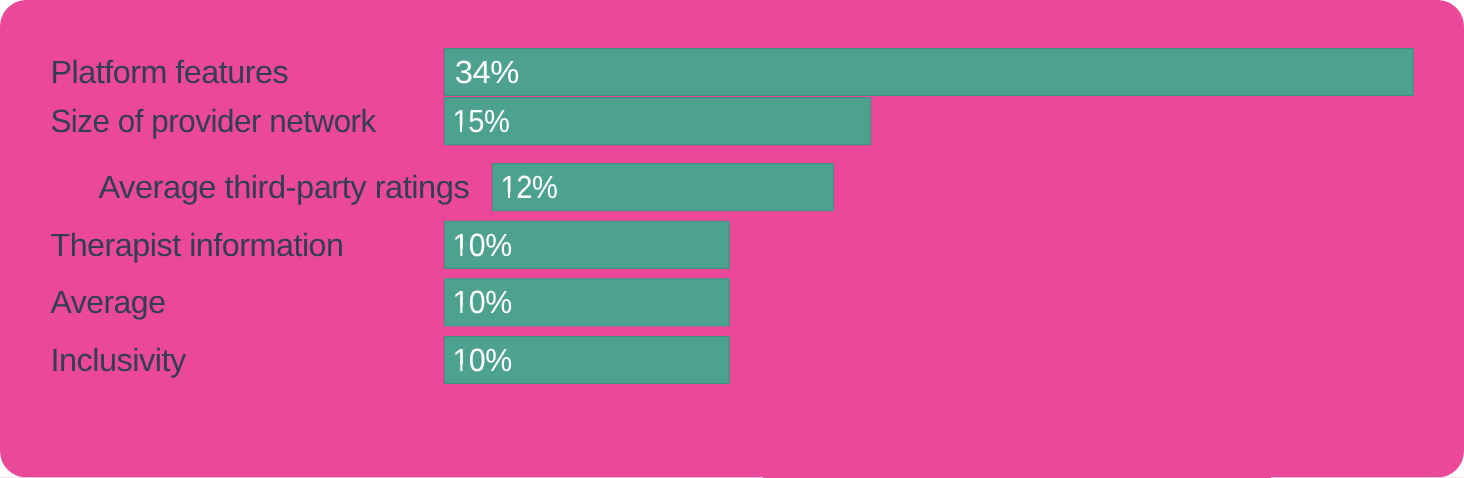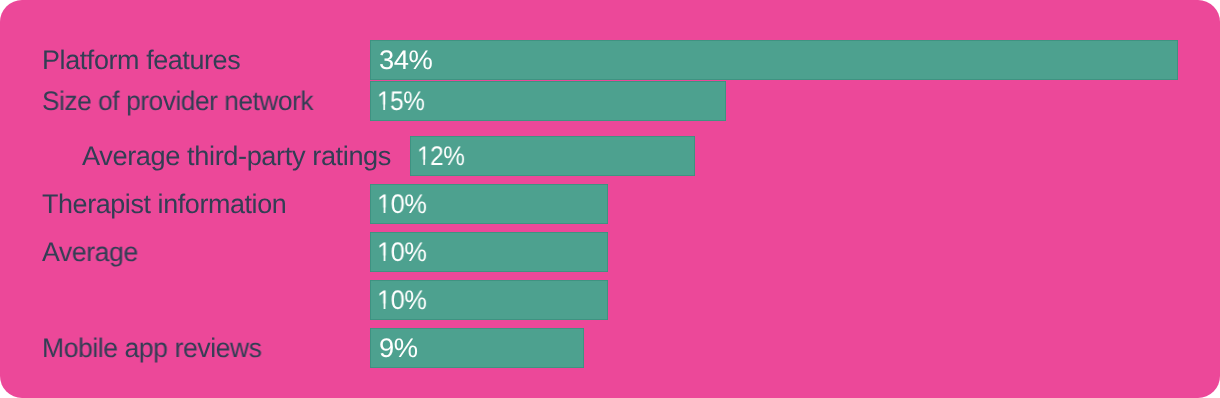--- a/index.html
+++ b/index.html
@@ -72,22 +72,18 @@
   </div>
 
   <div class="row" style="top: 232.1px; height: 39.7px;">
     <div class="bar" style="width: 237.647px; height: 39.7px; background: rgb(77, 161, 143); box-shadow: rgb(59, 143, 126) 0px 0px 0px 0.8px inset;"></div>
     <div class="cat" style="color: rgb(50, 62, 84); transform: scaleX(0.993);">Average</div>
     <div class="val" style="color: rgb(255, 255, 255); left: 377.2px; transform: scaleX(0.944);"><span class="one">1</span>0%</div>
   </div>
 
   <div class="row" style="top: 280.1px; height: 39.7px;">
     <div class="bar" style="width: 237.647px; height: 39.7px; background: rgb(77, 161, 143); box-shadow: rgb(59, 143, 126) 0px 0px 0px 0.8px inset;"></div>
+    <div class="cat" style="color: rgb(50, 62, 84); transform: scaleX(1.01);">Inclusivity</div>
     <div class="val" style="color: rgb(255, 255, 255); left: 377.2px; transform: scaleX(0.944);"><span class="one">1</span>0%</div>
   </div>
 
-  <div class="row" style="top: 328.1px; height: 39.7px;">
-    <div class="bar" style="width: 213.882px; height: 39.7px; background: rgb(77, 161, 143); box-shadow: rgb(59, 143, 126) 0px 0px 0px 0.8px inset;"></div>
-    <div class="cat" style="color: rgb(50, 62, 84); transform: scaleX(0.988);">Mobile app reviews</div>
-    <div class="val" style="color: rgb(255, 255, 255); left: 378.8px; transform: scaleX(1.02);">9%</div>
-  </div>
 
 </div>
 
 </body></html>

